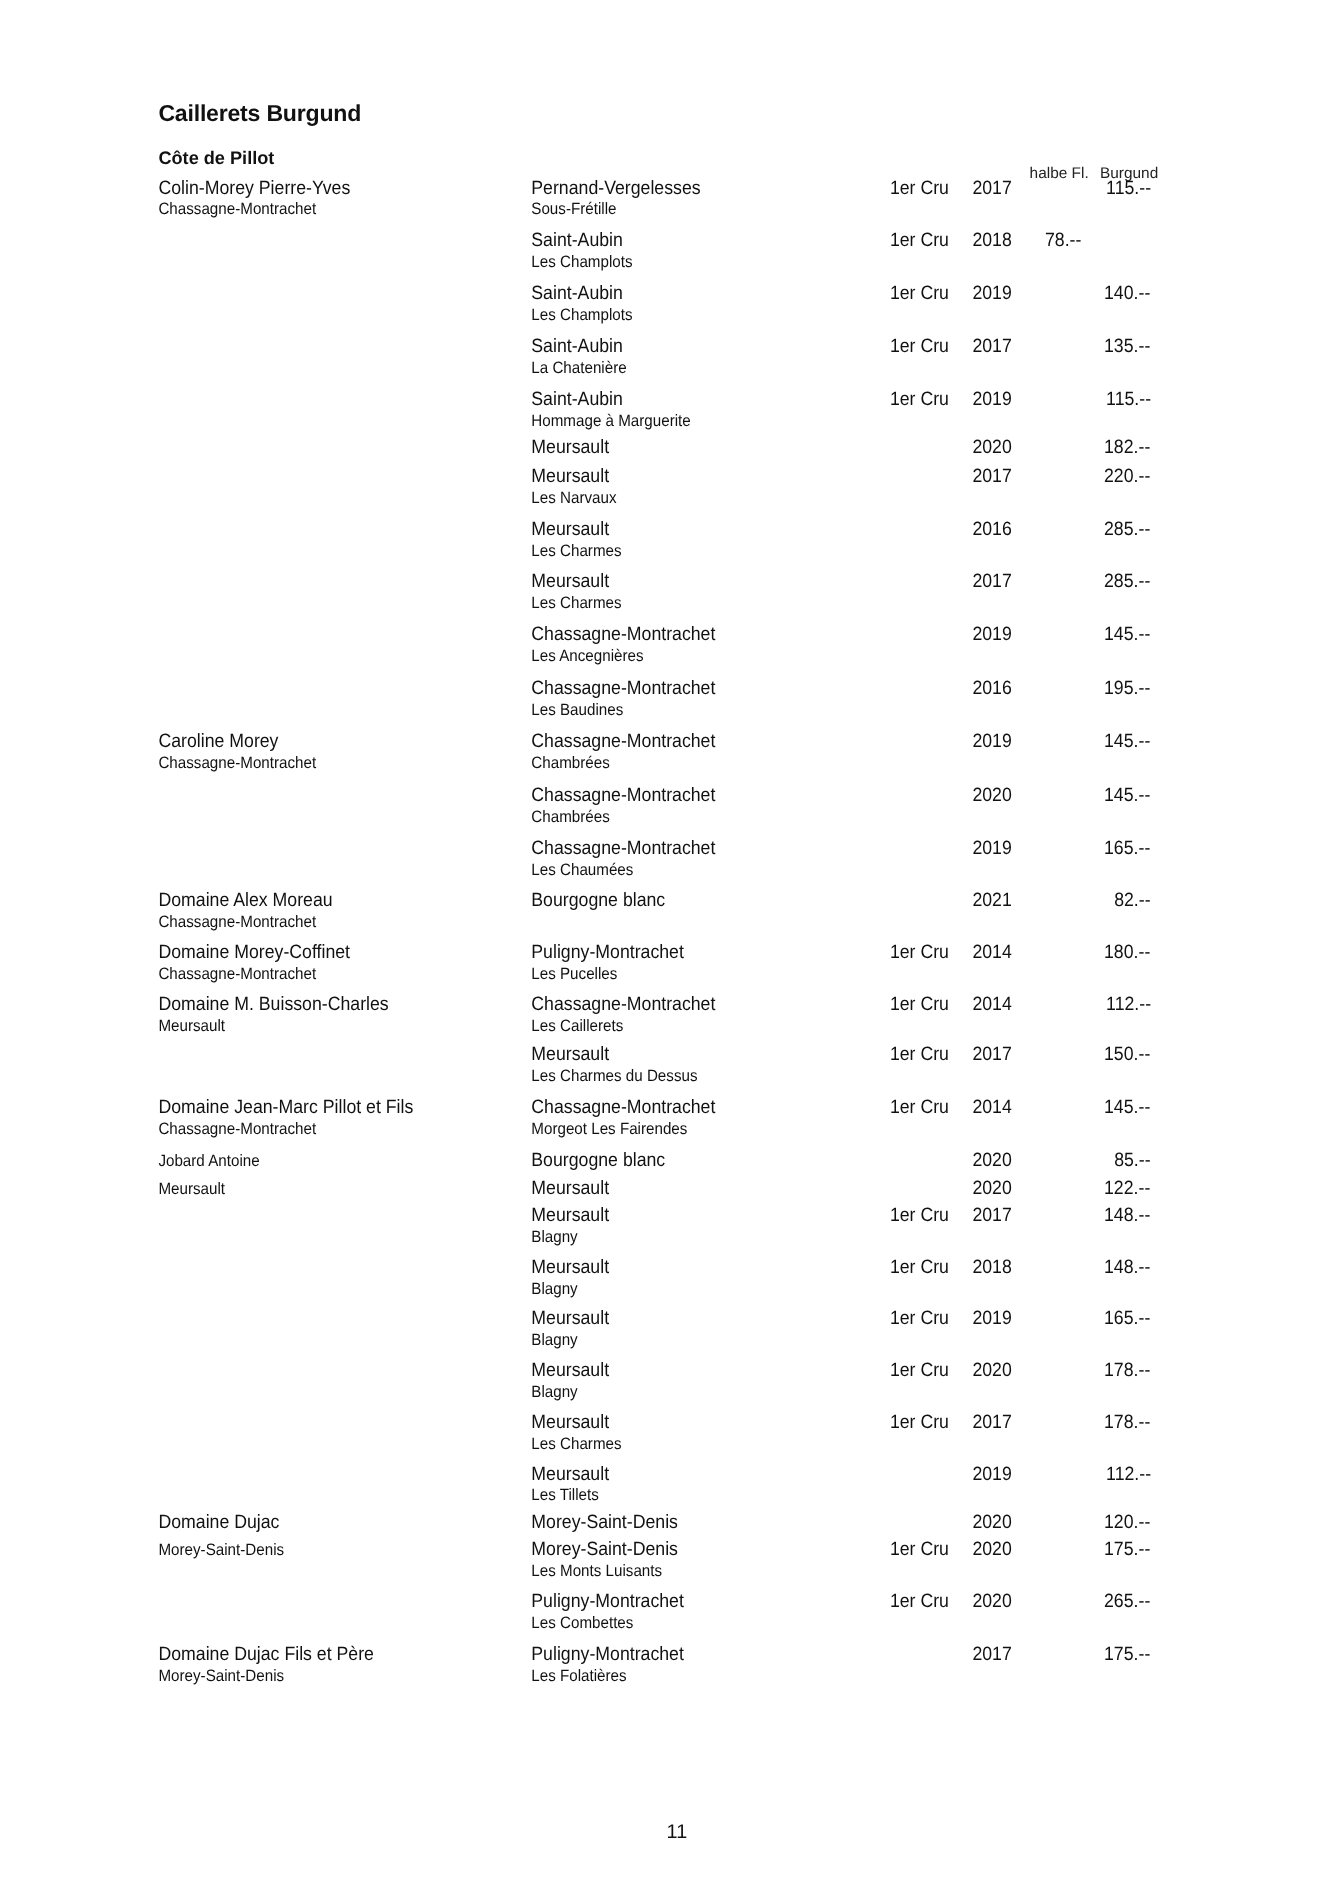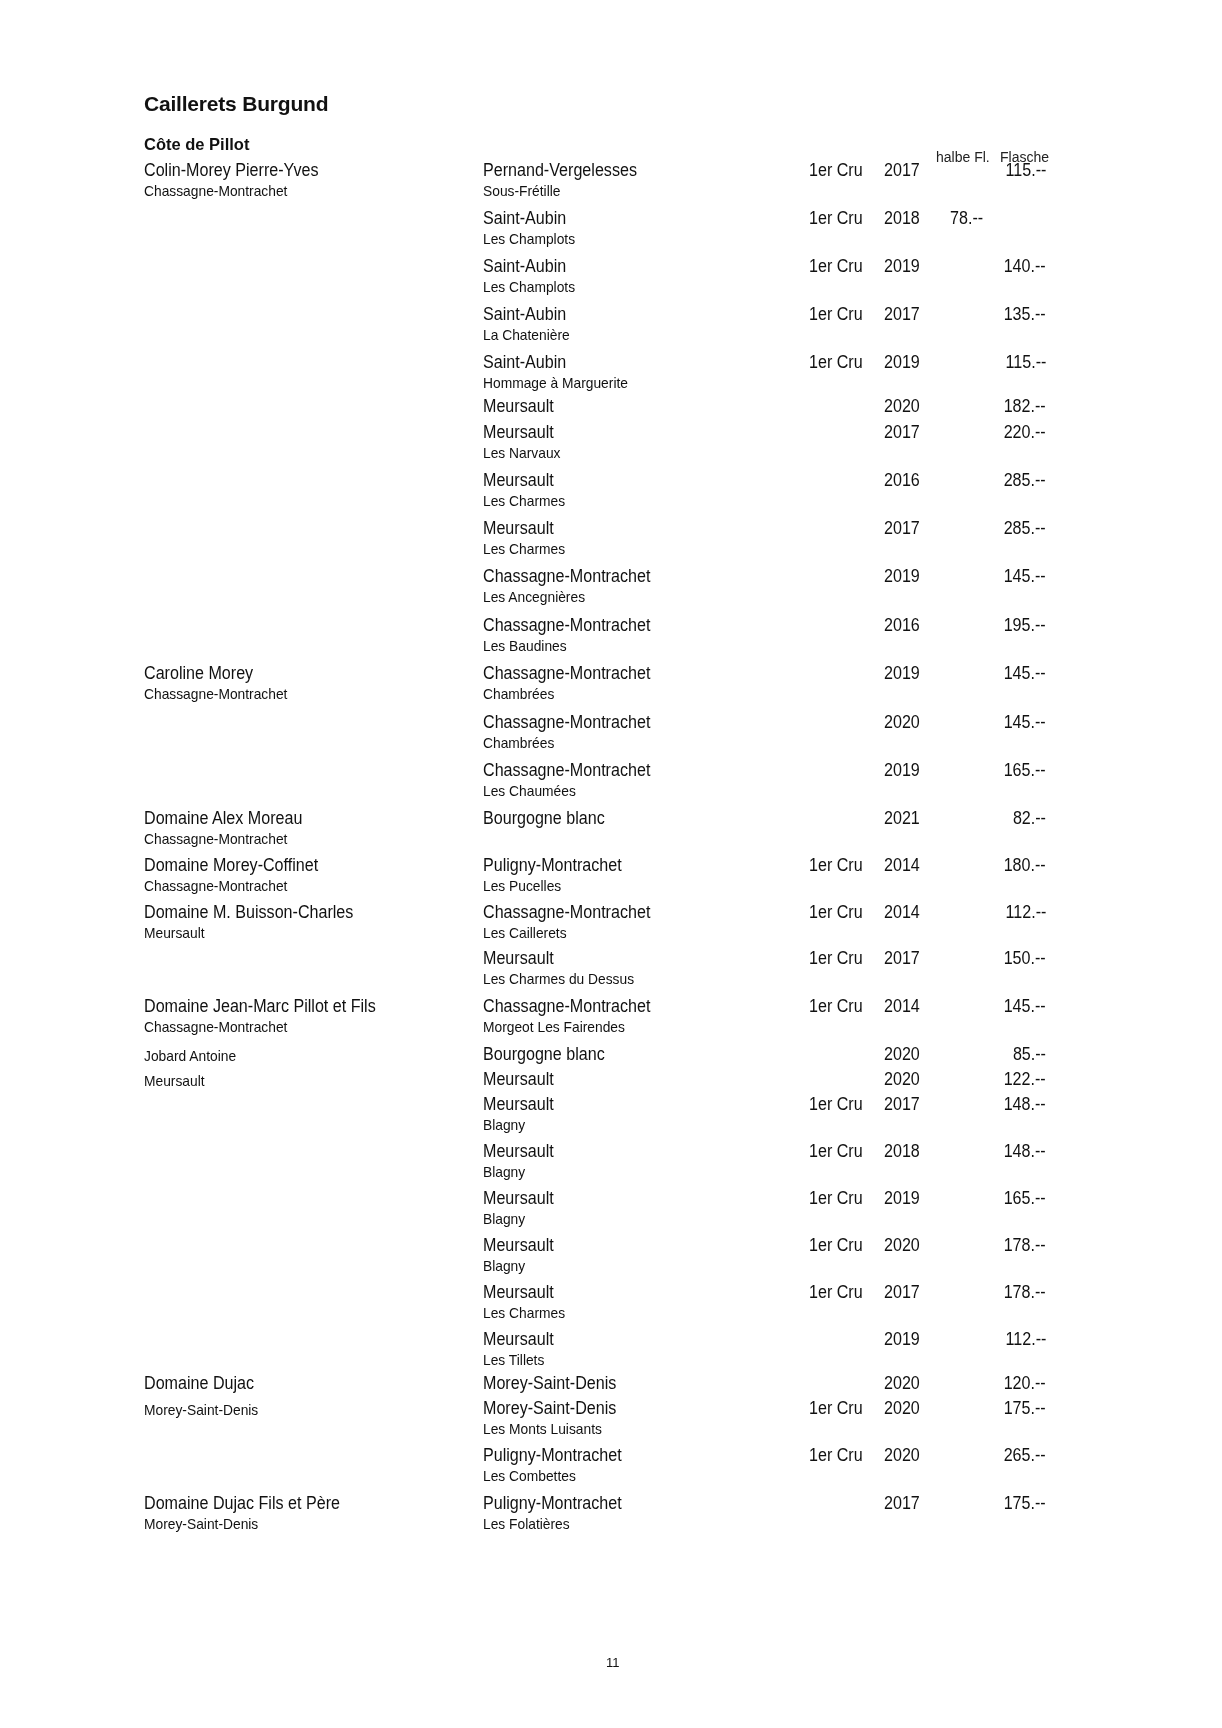--- a/index.html
+++ b/index.html
@@ -24,29 +24,29 @@
     .entry { position: absolute; left: 0; width: 100%; }
     .producer { position: absolute; left: 144px; top: 0; font-size: 17.5px; white-space: nowrap; transform: scaleX(0.92); transform-origin: left top; }
     .producer.small { font-size: 15px; }
     .location { position: absolute; left: 144px; font-size: 15px; white-space: nowrap; transform: scaleX(0.92); transform-origin: left top; }
     .wine { position: absolute; left: 483px; top: 0; font-size: 17.5px; white-space: nowrap; transform: scaleX(0.92); transform-origin: left top; }
     .sub { position: absolute; left: 483px; top: 22px; font-size: 15px; white-space: nowrap; transform: scaleX(0.92); transform-origin: left top; }
     .cru { position: absolute; left: 809px; top: 0; font-size: 17.5px; white-space: nowrap; transform: scaleX(0.92); transform-origin: left top; }
     .year { position: absolute; left: 884px; top: 0; font-size: 17.5px; transform: scaleX(0.92); transform-origin: left top; }
     .half-price { position: absolute; left: 950px; top: 0; font-size: 17.5px; transform: scaleX(0.92); transform-origin: left top; }
     .price { position: absolute; right: 176px; top: 0; font-size: 17.5px; text-align: right; transform: scaleX(0.92); transform-origin: right top; }
-    .page-number { position: absolute; left: 606px; top: 1655px; font-size: 13px; }
+    .page-number { position: absolute; left: 606px; top: 1655px; font-size: 18px; }
   </style>
 </head>
 <body>
 
 <div class="page-title">Caillerets Burgund</div>
 <div class="section-title">Côte de Pillot</div>
 <div class="col-head half">halbe Fl.</div>
-<div class="col-head bottle">Flasche</div>
+<div class="col-head bottle">Burgund</div>
 
 <div id="list">
     <div class="entry" style="top: 160px;">
       <div class="producer">Colin-Morey Pierre-Yves</div>
       <div class="location" style="top: 22px;">Chassagne-Montrachet</div>
       <div class="wine">Pernand-Vergelesses</div>
       <div class="sub">Sous-Frétille</div>
       <div class="cru">1er Cru</div>
       <div class="year">2017</div>
       <div class="half-price"></div>

